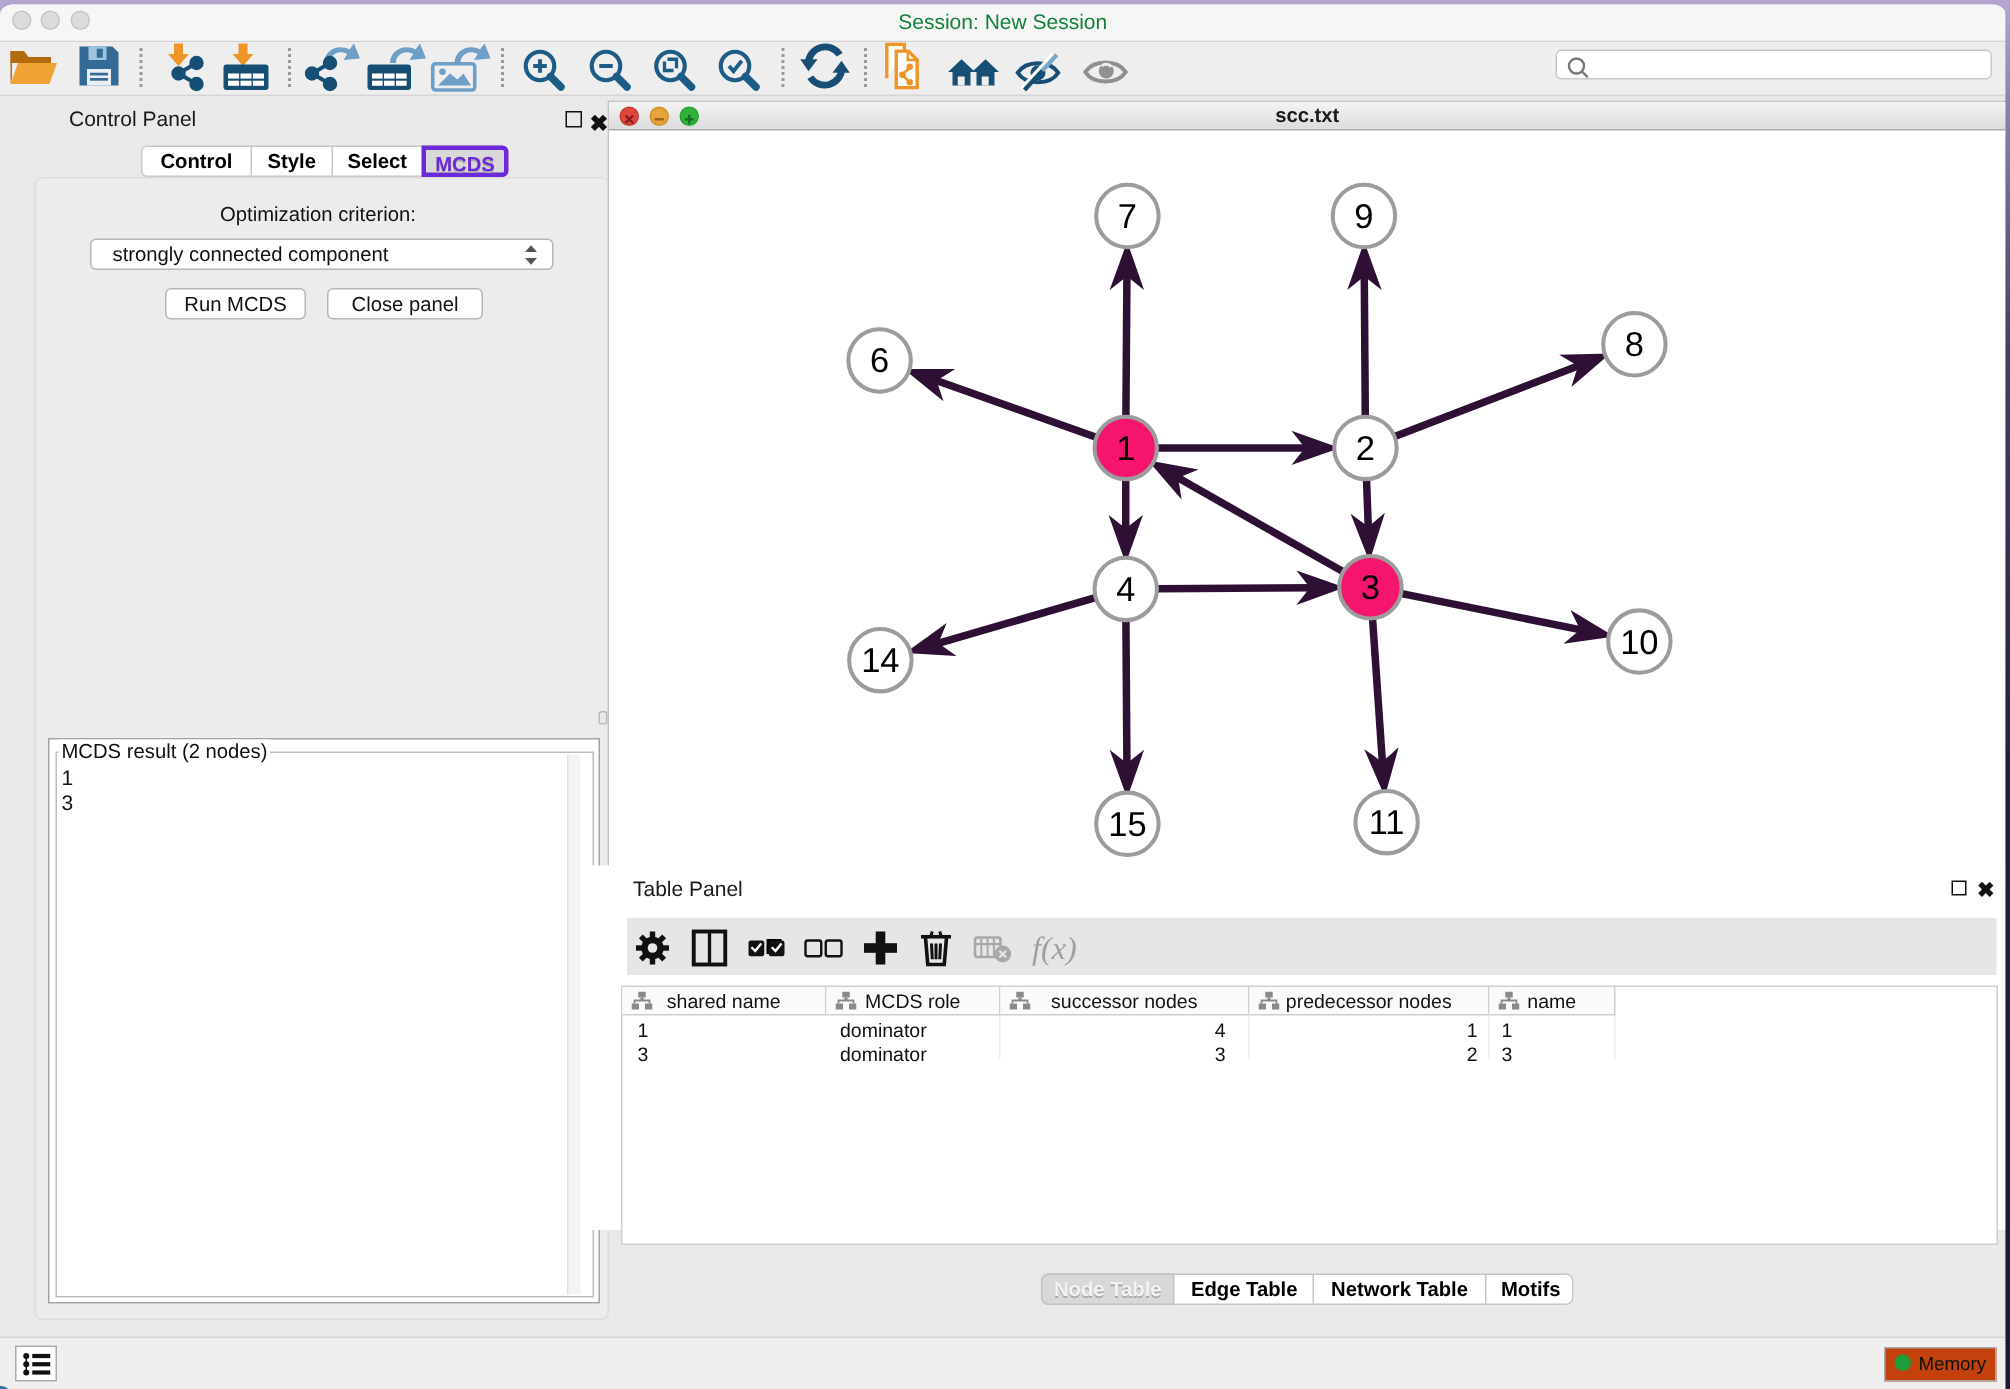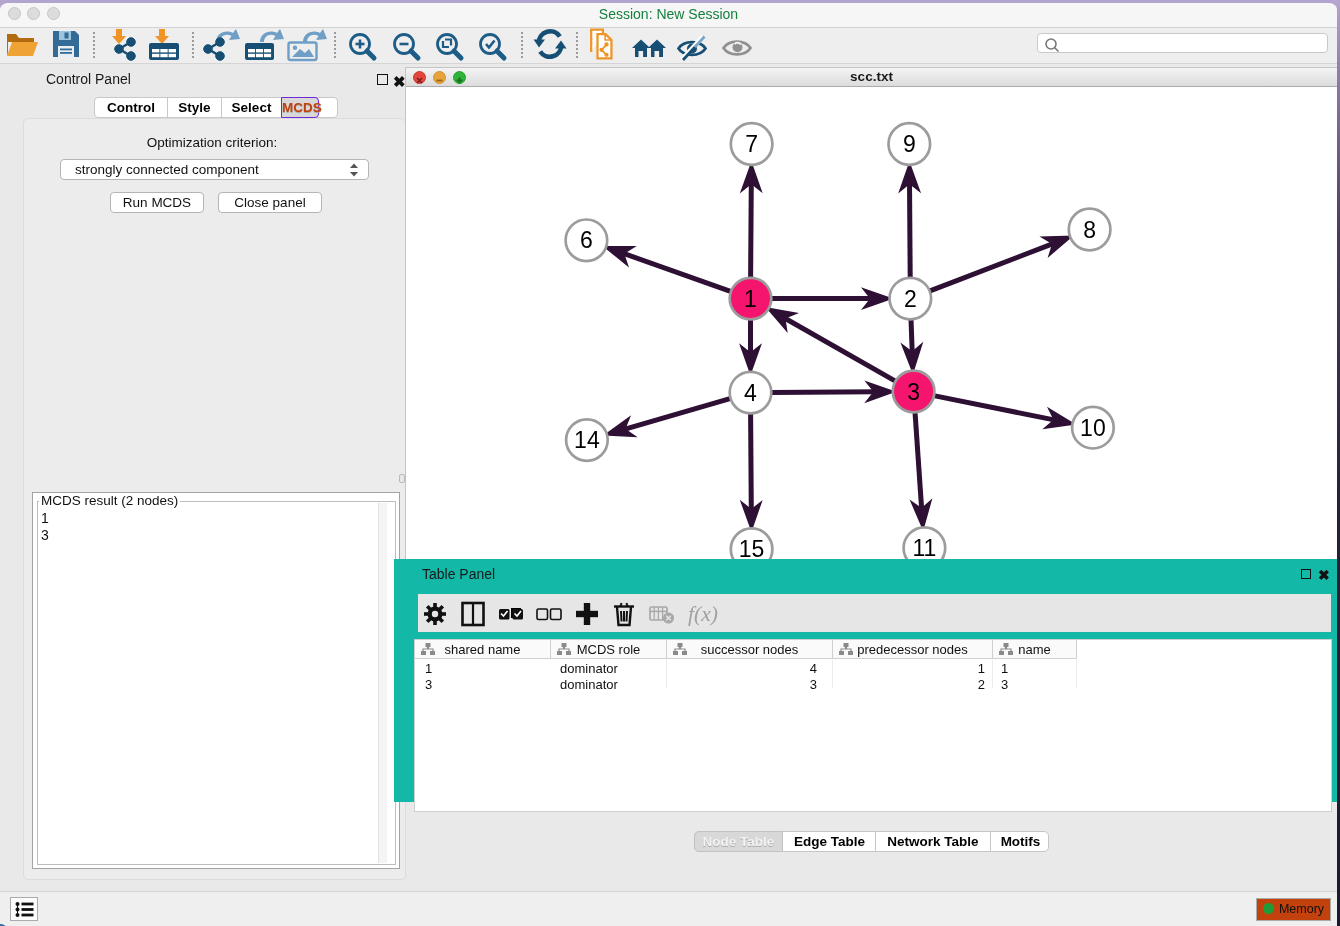--- a/index.html
+++ b/index.html
@@ -50,21 +50,21 @@
                  background:linear-gradient(#f4f4f4,#dcdcdc); border-bottom:1px solid #ababab; }
   .nwtl { position:absolute; top:3px; width:13px; height:13px; border-radius:50%; }
   #nw-title { position:absolute; top:1px; width:100%; text-align:center; font-size:13.5px;
               font-weight:700; color:#1a1a1a; }
   #graph { position:absolute; left:3px; top:20px; }
   #nw-handle { position:absolute; left:463px; bottom:0px; width:9px; height:7px; background:#e8e8e8;
                border:1px solid #bbb; border-radius:2px; }
   #lt-handle { position:absolute; left:-7px; top:406px; width:6px; height:9px; background:#e8e8e8;
                border:1px solid #bbb; border-radius:2px; }
   
-  #tpanel { position:absolute; left:394px; top:556px; width:943px; height:243px; background:#14b8a6; }
+  #tpanel { position:absolute; left:394px; top:574px; width:943px; height:243px; background:#ffffff; }
   #tp-title { position:absolute; left:28px; top:7px; font-size:14px; color:#1a1a1a; }
   #tp-toolbar { position:absolute; left:24px; top:35px; width:913px; height:38px; background:#e6e6e6; }
   #ttable { position:absolute; left:20px; top:80px; width:918px; height:173px; background:#fff;
             border:1px solid #cfcfcf; }
   .hcell { position:absolute; top:0; height:19px; background:#fafafa; border-right:1px solid #cfcfcf;
            border-bottom:1px solid #cfcfcf; font-size:13px; color:#111; text-align:center; line-height:19px; }
   .bcell { position:absolute; font-size:13px; color:#111; }
   .colsep { position:absolute; top:20px; width:1px; height:28px; background:#ececec; }
   
   #statusbar { position:absolute; left:0; top:888px; width:1337px; height:35px; background:#efefef;
@@ -236,21 +236,21 @@
 <div id="cpanel">
 <div id="cp-title">Control Panel</div>
 <div class="wicon" style="left:361px;top:9px;width:11px;height:11px;border:1.3px solid #111"></div>
 <div class="wicon" style="left:377px;font-weight:700;font-size:15px">✖</div>
 <div style="position:absolute;left:78px;top:32px;width:244px;height:21px;background:#fff;border:1px solid #c8c8c8;border-radius:4px">
         <div style="position:absolute;left:0;top:0;width:72px;height:19px" class="tabtxt">Control</div>
         <div style="position:absolute;left:72px;top:0;width:1px;height:19px;background:#c8c8c8"></div>
         <div style="position:absolute;left:73px;top:0;width:53px;height:19px" class="tabtxt">Style</div>
         <div style="position:absolute;left:126px;top:0;width:1px;height:19px;background:#c8c8c8"></div>
         <div style="position:absolute;left:127px;top:0;width:59px;height:31px" class="tabtxt">Select</div>
-        <div style="position:absolute;left:186px;top:-1px;width:38px;height:21px;background:#d8d8d8;border-radius:0 4px 4px 0;border:1px solid #6d28d9;color:#c2410c;text-shadow:0 1px 0 #aaa" class="tabtxt">MCDS</div>
+        <div style="position:absolute;left:186px;top:-1px;width:58px;height:21px;background:#d8d8d8;border-radius:0 4px 4px 0;border:3px solid #6d28d9;color:#6d28d9;text-shadow:0 1px 0 #aaa" class="tabtxt">MCDS</div>
       </div>
 <div id="mcdsbody"></div>
 <div id="dropdown">
         <span class="txt">strongly connected component</span>
 <svg width="12" height="16" style="position:absolute;right:8px;top:2px">
           <path d="M2,6 L6,1.5 L10,6 Z M2,10 L6,14.5 L10,10 Z" fill="#555"></path>
         </svg>
 </div>
 <div id="optlabel">Optimization criterion:</div>
 <div class="btn" style="left:94px;width:94px">Run MCDS</div>

